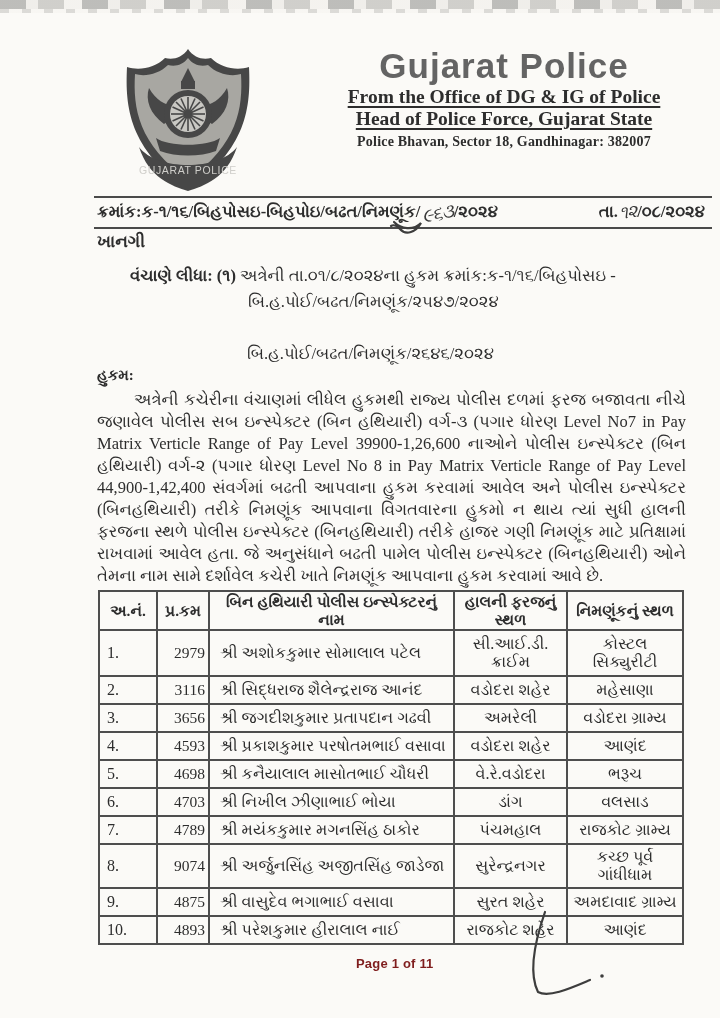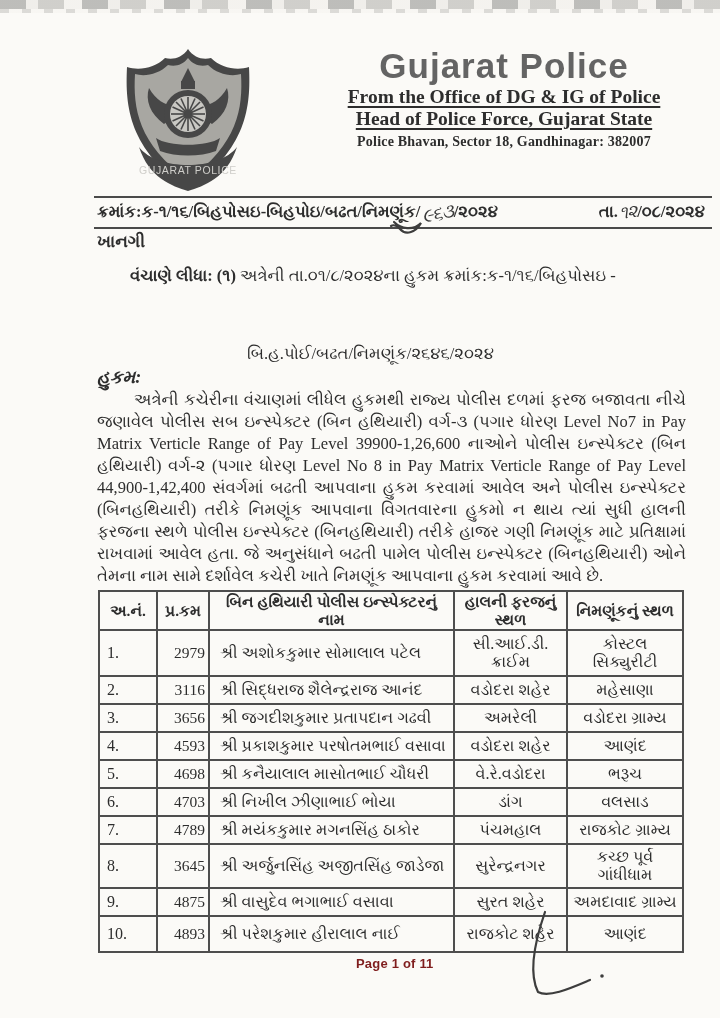--- a/index.html
+++ b/index.html
@@ -43,21 +43,21 @@
     letter-spacing:-1px; color:#3a3a3a; padding:0 1px;
   }
   .hw2 { font-size:18px; transform:rotate(-8deg) translateY(1px); }
   .classif { position:absolute; left:97px; top:232px; font-size:17px; font-weight:bold; }
   .v-row { position:absolute; font-size:16.5px; white-space:nowrap; }
   .b { font-weight:bold; }
   .vl1 { left:130px; top:266px; }
   .vl2 { left:248px; top:292px; }
   .vl3 { left:222px; top:318px; }
   .vl4 { left:247px; top:344px;text-align:right; }
-  .hukam { position:absolute; left:97px; top:367px; font-size:18px; font-weight:bold;font-style:italic; }
+  .hukam { position:absolute; left:97px; top:367px; font-size:15px; font-weight:bold; }
   .order-body {
     position:absolute; left:97px; top:389px; width:589px;
     font-size:16.5px; line-height:22px; text-align:justify; text-indent:37px;
   }
   table.roster {
     position:absolute; left:98px; top:590px; width:586px;
     border-collapse:collapse; table-layout:fixed;
   }
   .roster th, .roster td { border:2px solid #4e4e4e; overflow:hidden; vertical-align:middle; }
   .roster th { font-size:15.5px; font-weight:bold; text-align:center; line-height:1.13; padding:1px 2px; }
@@ -136,20 +136,23 @@
   </div>
 
   <div class="rule r2"></div>
 
   <div class="classif">ખાનગી</div>
 
   <div class="v-row vl1">
     <span class="b">વંચાણે લીધા:</span>
     <span class="b">(૧)</span>
     <span>અત્રેની તા.૦૧/૮/૨૦૨૪ના હુકમ ક્રમાંક:ક-૧/૧૬/બિહપોસઇ -</span>
+  </div>
+  <div class="v-row vl2">
+    <span>બિ.હ.પોઈ/બઢત/નિમણૂંક/૨૫૪૭/૨૦૨૪</span>
   </div>
   <div class="v-row vl4">
     <span>બિ.હ.પોઈ/બઢત/નિમણૂંક/૨૬૪૬/૨૦૨૪</span>
   </div>
 
   <div class="hukam">હુકમ:</div>
   <div class="order-body">અત્રેની કચેરીના વંચાણમાં લીધેલ હુકમથી રાજ્ય પોલીસ દળમાં ફરજ બજાવતા નીચે જણાવેલ પોલીસ સબ ઇન્સ્પેક્ટર (બિન હથિયારી) વર્ગ-૩ (પગાર ધોરણ Level  No7 in Pay Matrix  Verticle Range of  Pay Level 39900-1,26,600  નાઓને પોલીસ ઇન્સ્પેક્ટર (બિન હથિયારી) વર્ગ-૨ (પગાર ધોરણ Level  No 8 in Pay Matrix  Verticle Range of  Pay Level  44,900-1,42,400  સંવર્ગમાં બઢતી આપવાના હુકમ કરવામાં આવેલ અને પોલીસ ઇન્સ્પેક્ટર (બિનહથિયારી) તરીકે નિમણૂંક આપવાના વિગતવારના હુકમો ન થાય ત્યાં સુધી હાલની ફરજના સ્થળે પોલીસ ઇન્સ્પેક્ટર (બિનહથિયારી) તરીકે હાજર ગણી નિમણૂંક માટે પ્રતિક્ષામાં રાખવામાં આવેલ હતા. જે અનુસંધાને બઢતી પામેલ પોલીસ ઇન્સ્પેક્ટર (બિનહથિયારી) ઓને  તેમના નામ સામે દર્શાવેલ કચેરી ખાતે નિમણૂંક આપવાના હુકમ કરવામાં આવે છે.</div>
 
   <table class="roster">
     <colgroup>
@@ -213,33 +216,33 @@
         </tr>
         <tr style="height: 28px;">
           <td class="c0">7.</td>
           <td class="c1">4789</td>
           <td class="c2">શ્રી મયંકકુમાર મગનસિંહ ઠાકોર</td>
           <td class="c3">પંચમહાલ</td>
           <td class="c4">રાજકોટ ગ્રામ્ય</td>
         </tr>
         <tr style="height: 44px;">
           <td class="c0">8.</td>
-          <td class="c1">3645</td>
+          <td class="c1">9074</td>
           <td class="c2">શ્રી અર્જુનસિંહ અજીતસિંહ જાડેજા</td>
           <td class="c3">સુરેન્દ્રનગર</td>
           <td class="c4">કચ્છ પૂર્વ ગાંધીધામ</td>
         </tr>
         <tr style="height: 28px;">
           <td class="c0">9.</td>
           <td class="c1">4875</td>
           <td class="c2">શ્રી વાસુદેવ ભગાભાઈ વસાવા</td>
           <td class="c3">સુરત શહેર</td>
           <td class="c4">અમદાવાદ ગ્રામ્ય</td>
         </tr>
-        <tr style="height: 36px;">
+        <tr style="height: 28px;">
           <td class="c0">10.</td>
           <td class="c1">4893</td>
           <td class="c2">શ્રી પરેશકુમાર હીરાલાલ નાઈ</td>
           <td class="c3">રાજકોટ શહેર</td>
           <td class="c4">આણંદ</td>
         </tr>
       </tbody>
   </table>
 
   <div class="page-footer">Page 1 of 11</div>

